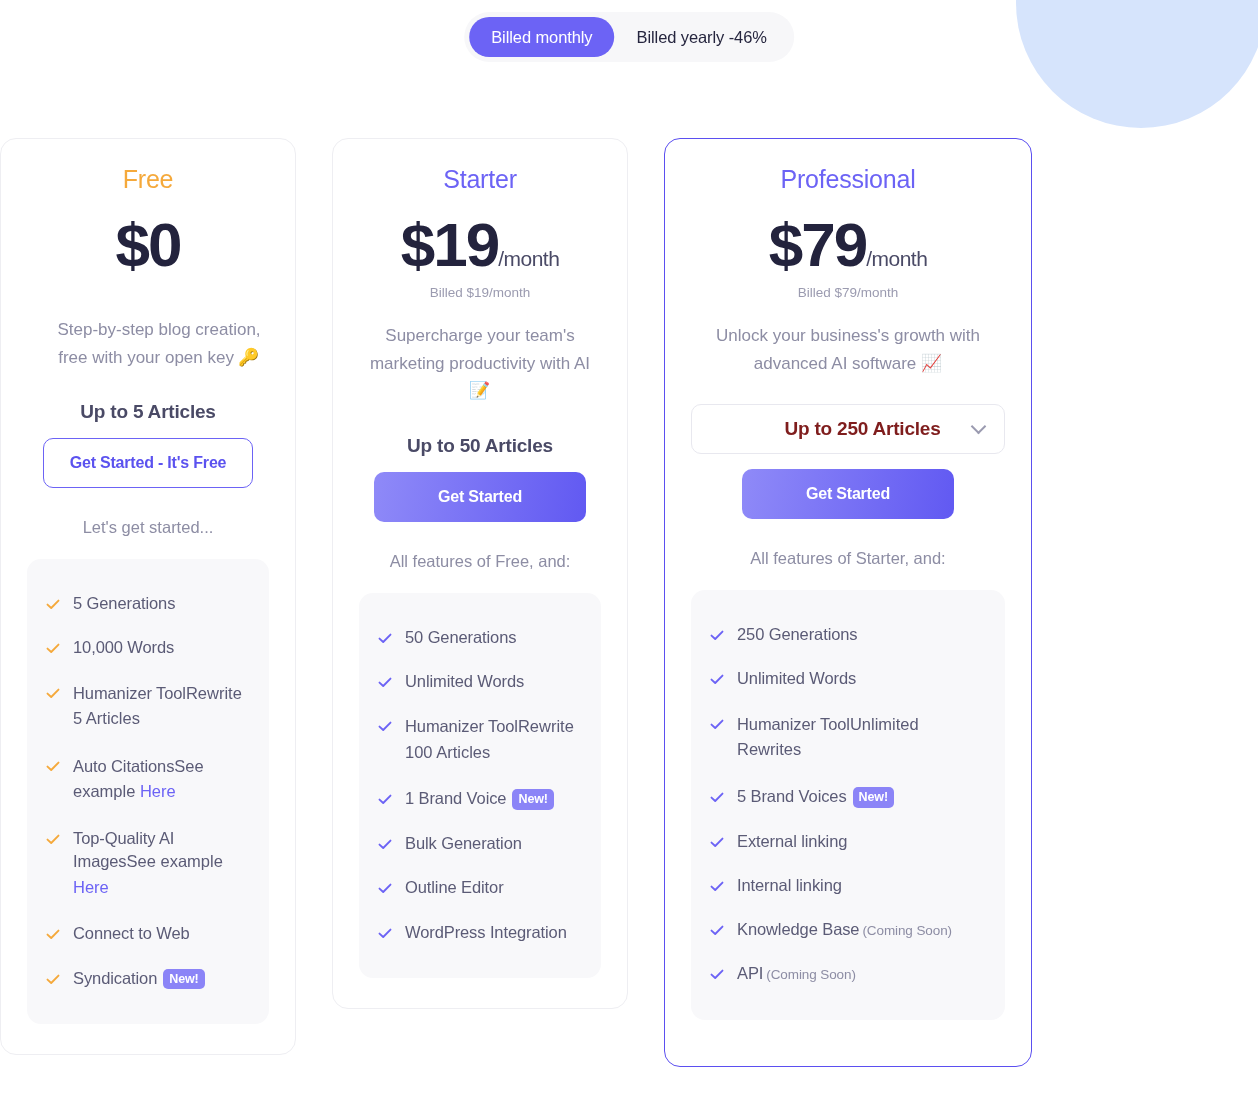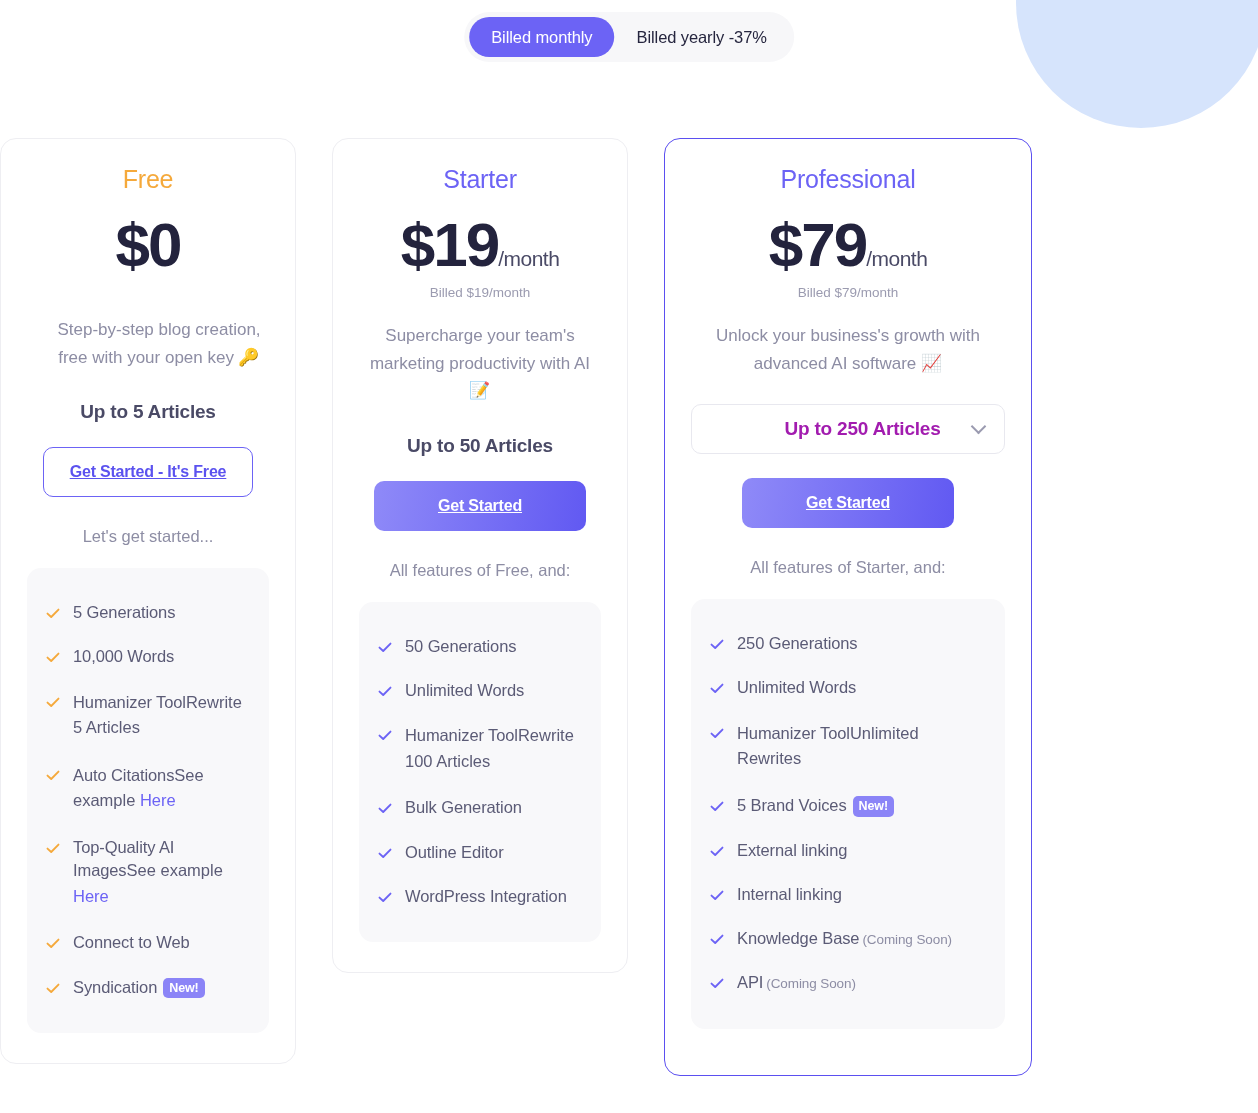--- a/index.html
+++ b/index.html
@@ -148,47 +148,46 @@
     background: #ffffff;
     display: flex;
     align-items: center;
     justify-content: center;
     position: relative;
     cursor: pointer;
   }
   .articles-select .sel-label {
     font-size: 19px;
     font-weight: bold;
-    color: #a21caf;
+    color: #7f1d1d;
     letter-spacing: -0.2px;
     margin-left: 29px;
   }
   .chev {
     position: absolute;
     right: 20px;
     width: 11px;
     height: 11px;
     border-right: 2px solid #9b9bb0;
     border-bottom: 2px solid #9b9bb0;
     transform: translateY(-3px) rotate(45deg);
   }
 
   .cta {
-    margin-top: 24px;
+    margin-top: 15px;
     height: 50px;
     border-radius: 10px;
     font-family: inherit;
     font-size: 16px;
     font-weight: bold;
     cursor: pointer;
     display: flex;
     align-items: center;
     justify-content: center;
     letter-spacing: -0.2px;
-    text-decoration: underline;
   }
   .cta.ghost {
     width: 210px;
     background: #ffffff;
     border: 1px solid #6c63f5;
     color: #5b52ef;
   }
   .cta.solid {
     width: 212px;
     border: none;
@@ -258,21 +257,21 @@
   }
 </style>
 </head>
 <body>
 
 <div class="deco-circle"></div>
 
 <div class="toggle-wrap">
   <div class="toggle">
     <button class="toggle-opt active">Billed monthly</button>
-    <button class="toggle-opt">Billed yearly -37%</button>
+    <button class="toggle-opt">Billed yearly -46%</button>
   </div>
 </div>
 
 <div class="cards">
     <div class="card free-card">
       <div class="plan-name free">Free</div>
       <div class="price-row">
         <span class="price">$0</span>
       </div>
       <div class="tagline">Step-by-step blog creation, free with your open key 🔑</div>
@@ -373,20 +372,28 @@
             </svg>
           </span>
           <span class="feat-body"><span class="feat-main"><span>Humanizer Tool</span></span><span class="feat-sub">Rewrite 100 Articles</span></span>
         </div>
         <div class="feat">
           <span class="check">
             <svg width="16" height="16" viewBox="0 0 16 16" fill="none">
               <path d="M2.5 8.6 L6.2 12 L13.5 4.6" stroke="#6c63f5" stroke-width="1.9" stroke-linecap="round" stroke-linejoin="round"></path>
             </svg>
           </span>
+          <span class="feat-body"><span class="feat-main"><span>1 Brand Voice</span><span class="badge-new">New!</span></span></span>
+        </div>
+        <div class="feat">
+          <span class="check">
+            <svg width="16" height="16" viewBox="0 0 16 16" fill="none">
+              <path d="M2.5 8.6 L6.2 12 L13.5 4.6" stroke="#6c63f5" stroke-width="1.9" stroke-linecap="round" stroke-linejoin="round"></path>
+            </svg>
+          </span>
           <span class="feat-body"><span class="feat-main"><span>Bulk Generation</span></span></span>
         </div>
         <div class="feat">
           <span class="check">
             <svg width="16" height="16" viewBox="0 0 16 16" fill="none">
               <path d="M2.5 8.6 L6.2 12 L13.5 4.6" stroke="#6c63f5" stroke-width="1.9" stroke-linecap="round" stroke-linejoin="round"></path>
             </svg>
           </span>
           <span class="feat-body"><span class="feat-main"><span>Outline Editor</span></span></span>
         </div>

